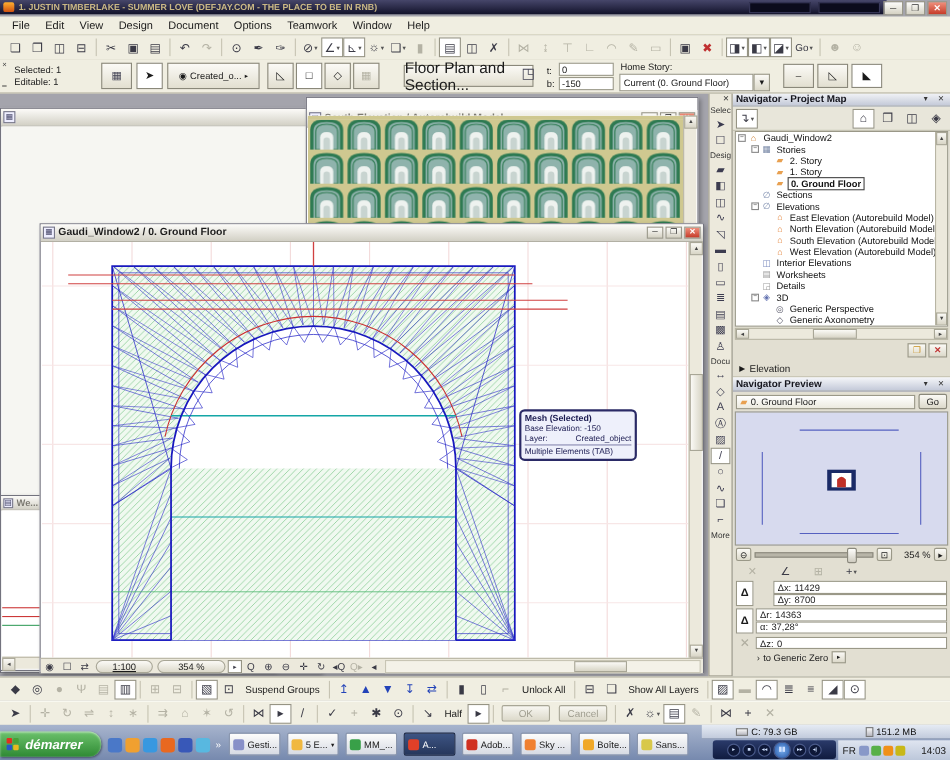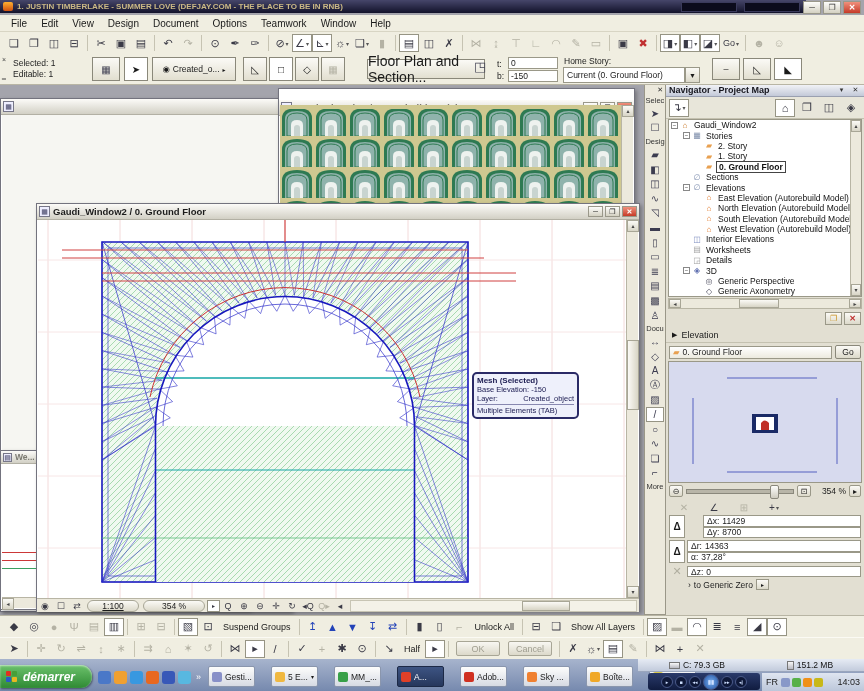--- a/index.html
+++ b/index.html
@@ -154,21 +154,21 @@
   #taskbar{position:absolute;left:0;top:659px;width:864px;height:32px;background:linear-gradient(#a7b4cd,#7689ae);z-index:40;}
   #startbtn{position:absolute;left:0;top:6px;width:92px;height:23px;border-radius:0 11px 11px 0;
     background:linear-gradient(#6cc26c,#2f8a34);display:flex;align-items:center;gap:5px;padding-left:6px;
     box-shadow:inset 0 1px 2px rgba(255,255,255,.6),1px 1px 2px rgba(0,0,0,.4);box-sizing:border-box;}
   #startbtn .flag{width:12px;height:12px;display:grid;grid-template-columns:5px 5px;grid-template-rows:5px 5px;gap:1px;}
   #startbtn .flag i{display:block;border-radius:1px;}
   #startbtn span{color:#fff;font-weight:bold;font-style:italic;font-size:12px;}
   #quicklaunch{position:absolute;left:98px;top:8px;height:20px;display:flex;align-items:center;gap:3px;}
   .qlicon{width:13px;height:13px;border-radius:3px;}
   #ql-chevron{color:#fff;font-size:9px;margin-left:2px;}
-  #tasks{position:absolute;left:208px;top:7px;display:flex;gap:16px;}
+  #tasks{position:absolute;left:208px;top:7px;display:flex;gap:6px;}
   .task{height:21px;width:47px;display:flex;align-items:center;gap:3px;padding:0 3px;border:1px solid #8a96ad;
     border-radius:2px;background:linear-gradient(#fdfdfc,#d6dae3);font-size:8.5px;overflow:hidden;box-sizing:border-box;flex:none;white-space:nowrap;}
   .task.active{background:linear-gradient(#3d5483,#26375c);color:#fff;border-color:#1c2946;}
   .ticon{width:10px;height:10px;border-radius:2px;flex:none;}
   .tsplit{font-size:6px;margin-left:auto;}
   #diskstrip{position:absolute;right:0;top:0;width:226px;height:13px;background:linear-gradient(#e6ebf4,#c2cbdc);
     border-bottom:1px solid #9aa6bd;display:flex;align-items:center;justify-content:space-around;font-size:8.5px;color:#111;box-sizing:border-box;}
   .diskitem{display:flex;align-items:center;gap:3px;}
   .diskicon{width:11px;height:7px;background:linear-gradient(#f8f8f8,#b8b8c0);border:1px solid #777;box-sizing:border-box;}
   #mediaband{position:absolute;right:104px;top:14px;width:112px;height:17px;border-radius:3px;
@@ -831,20 +831,25 @@
     <div id="nav-bottom">
       <div class="nbtn" style="color:#c89020;">❐</div>
       <div class="nbtn" style="color:#c03030;font-weight:bold;">✕</div>
     </div>
 
     <div id="props-bar">
       <span class="arr">▶</span>
       <span class="lbl">Elevation</span>
     </div>
 
+    <div class="phdr">
+      <span class="ptitle">Navigator Preview</span>
+      <span class="hbtn">▾</span>
+      <span class="hbtn">✕</span>
+    </div>
     <div id="prev-field-row">
       <div id="prev-field">
         <span style="color:#e8a050;">▰</span>
         <span>0. Ground Floor</span>
       </div>
       <div id="go-btn">
         <span>Go</span></div>
     </div>
     <div id="prev-canvas">
       <svg width="192" height="120">

